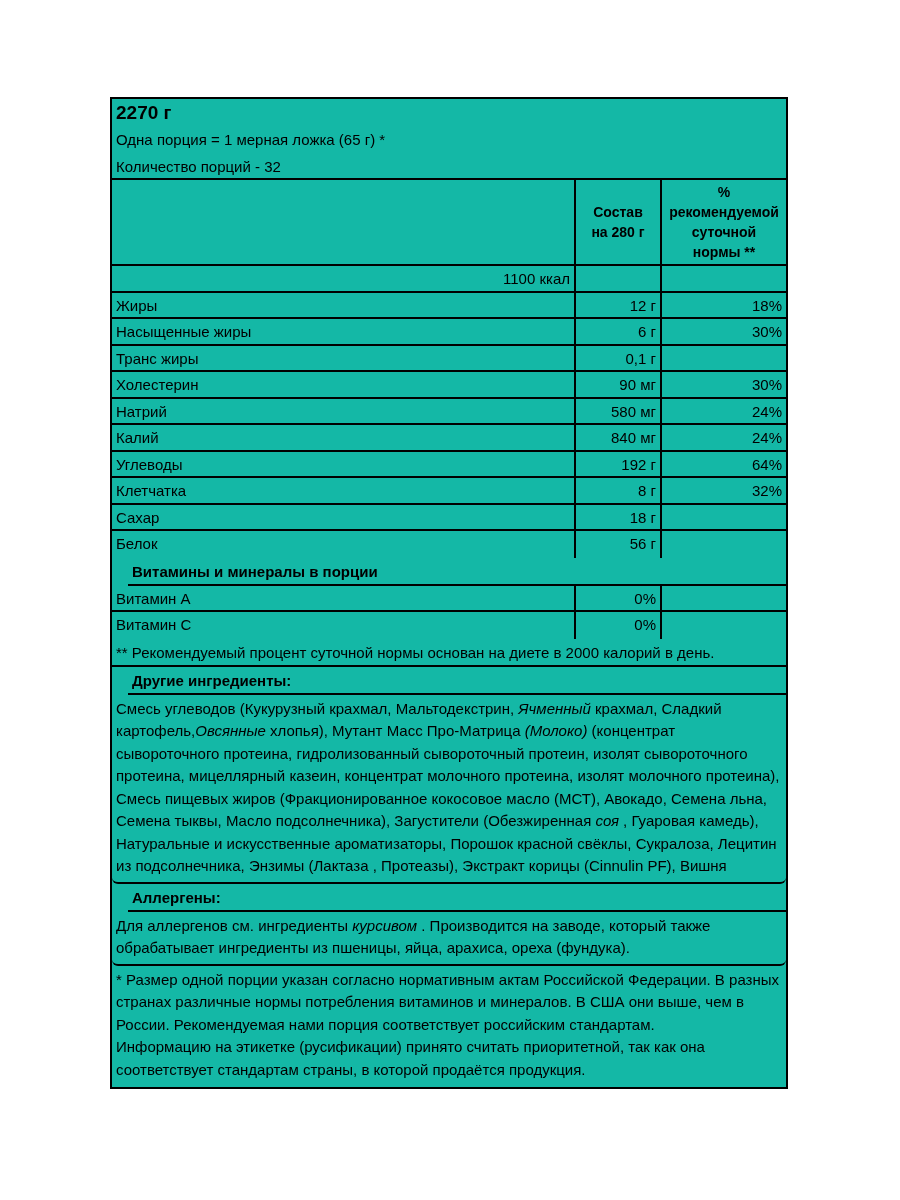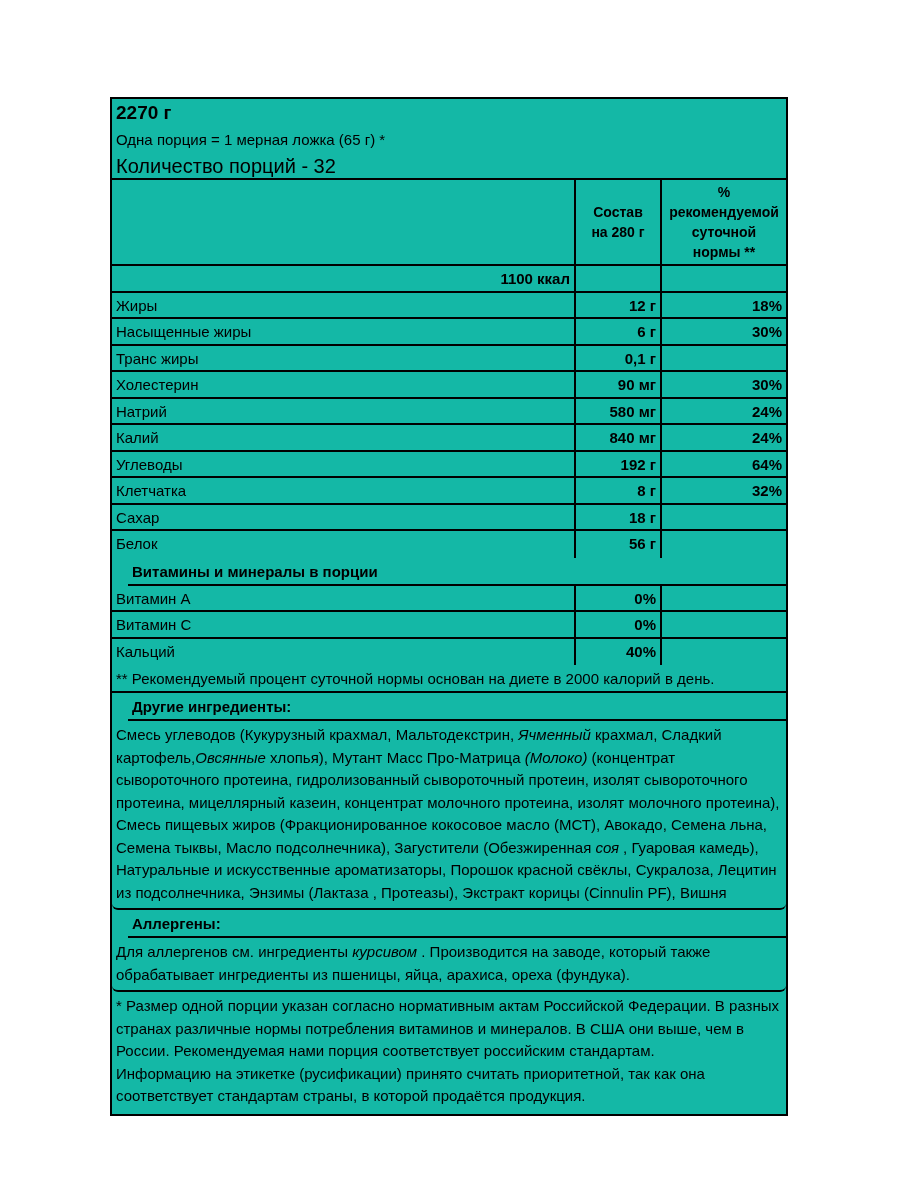--- a/index.html
+++ b/index.html
@@ -6,31 +6,31 @@
   body { width: 900px; height: 1200px; position: relative; font-family: "Liberation Sans", sans-serif; color: #000; }
   .label {
     position: absolute; left: 110px; top: 97px; width: 678px;
     border: 2px solid #000; box-sizing: border-box; background: #14b8a6;
   }
   .row { border-bottom: 2px solid #000; box-sizing: border-box; }
   .row:last-child { border-bottom: none; }
   .cell-pad { padding: 0 4px; }
   .title { font-size: 19px; font-weight: bold; height: 28px; line-height: 28px; border-bottom: none; }
   .serving { font-size: 15px; height: 26px; line-height: 26px; border-bottom: none; }
-  .servings { font-size: 20px; height: 27px; line-height: 27px; }
+  .servings { font-size: 15px; height: 27px; line-height: 27px; }
 
   .grid { display: grid; grid-template-columns: 464px 86px 1fr; }
   .grid > div { box-sizing: border-box; }
   .grid > div:nth-child(1), .grid > div:nth-child(2) { border-right: 2px solid #000; }
   .hdr { height: 86px; }
   .hdr .c2, .hdr .c3 { font-weight: bold; font-size: 14px; text-align: center; display: flex; align-items: center; justify-content: center; line-height: 20px; }
   .hdr .c3 { flex-direction: column; }
   .nrow { height: 26.5px; font-size: 15px; line-height: 25px; }
   .nrow .c1 { padding-left: 4px; }
-  .nrow .c2, .nrow .c3 { text-align: right; padding-right: 4px; font-weight: bold; }
+  .nrow .c2, .nrow .c3 { text-align: right; padding-right: 4px; }
 
   .section-title { font-size: 15px; font-weight: bold; height: 28px; line-height: 27px; padding-left: 4px; margin-left: 16px; }
   .footnote { font-size: 15px; height: 28px; line-height: 27px; padding-left: 4px; }
   .para { font-size: 15px; line-height: 22.5px; padding: 3px 4px 4px 4px; border-radius: 6px; }
   .para .it { font-style: italic; }
   .disclaimer { font-size: 15px; line-height: 22.5px; padding: 3px 4px 6px 4px; }
   .disclaimer p { margin: 0; }
 </style>
 </head>
 <body>
@@ -114,25 +114,20 @@
       <div class="row grid nrow">
         <div class="c1">Витамин А</div>
         <div class="c2">0%</div>
         <div class="c3"></div>
       </div>
       <div class="row grid nrow">
         <div class="c1">Витамин С</div>
         <div class="c2">0%</div>
         <div class="c3"></div>
       </div>
-      <div class="row grid nrow">
-        <div class="c1">Кальций</div>
-        <div class="c2">40%</div>
-        <div class="c3"></div>
-      </div>
     </div>
 
   <div class="row footnote">** Рекомендуемый процент суточной нормы основан на диете в 2000 калорий в день.</div>
 
   <div class="row section-title">Другие ингредиенты:</div>
   <div class="row para" id="ingredients-text"><span>Смесь углеводов (Кукурузный крахмал, Мальтодекстрин, </span><span class="it">Ячменный</span><span> крахмал, Сладкий картофель,</span><span class="it">Овсянные</span><span> хлопья), Мутант Масс Про-Матрица </span><span class="it">(Молоко)</span><span>  (концентрат сывороточного протеина, гидролизованный сывороточный протеин, изолят сывороточного протеина, мицеллярный казеин, концентрат молочного протеина, изолят молочного протеина), Смесь пищевых жиров (Фракционированное кокосовое масло (МСТ), Авокадо, Семена льна, Семена тыквы, Масло подсолнечника), Загустители (Обезжиренная </span><span class="it">соя</span><span> , Гуаровая камедь), Натуральные и искусственные ароматизаторы, Порошок красной свёклы, Сукралоза, Лецитин из подсолнечника, Энзимы (Лактаза , Протеазы), Экстракт корицы (Cinnulin PF), Вишня</span></div>
 
   <div class="row section-title">Аллергены:</div>
   <div class="row para" id="allergens-text"><span>Для аллергенов см. ингредиенты </span><span class="it">курсивом</span><span> .  Производится на заводе, который также обрабатывает ингредиенты из пшеницы, яйца, арахиса, ореха (фундука).</span></div>
 

